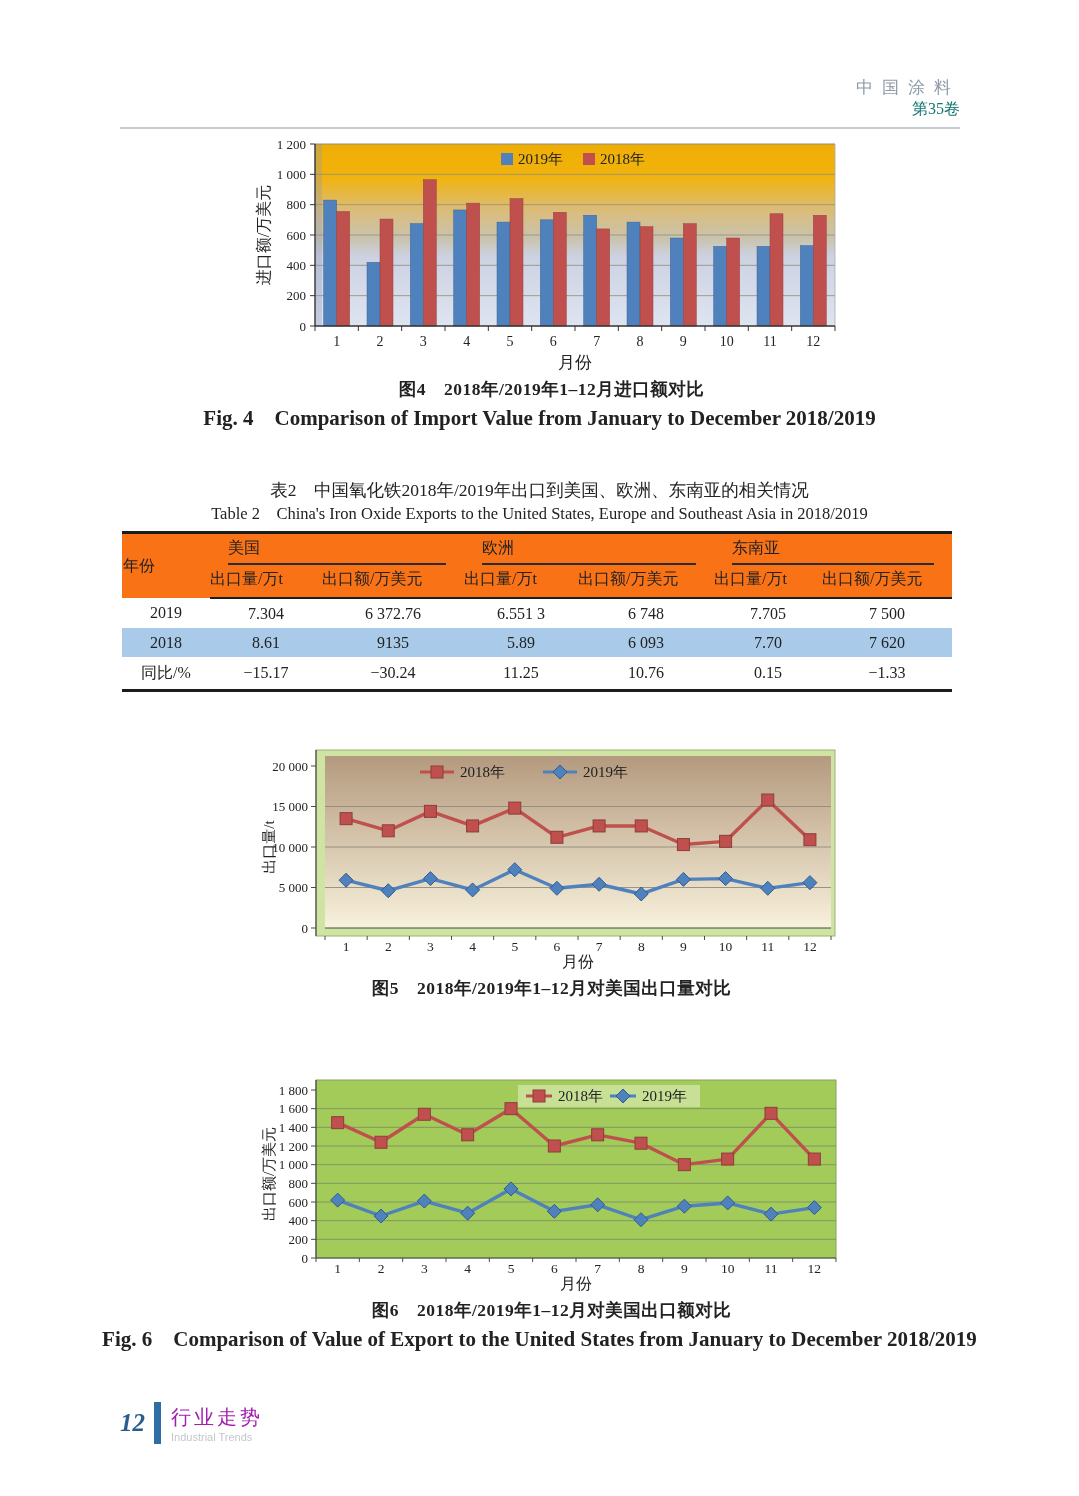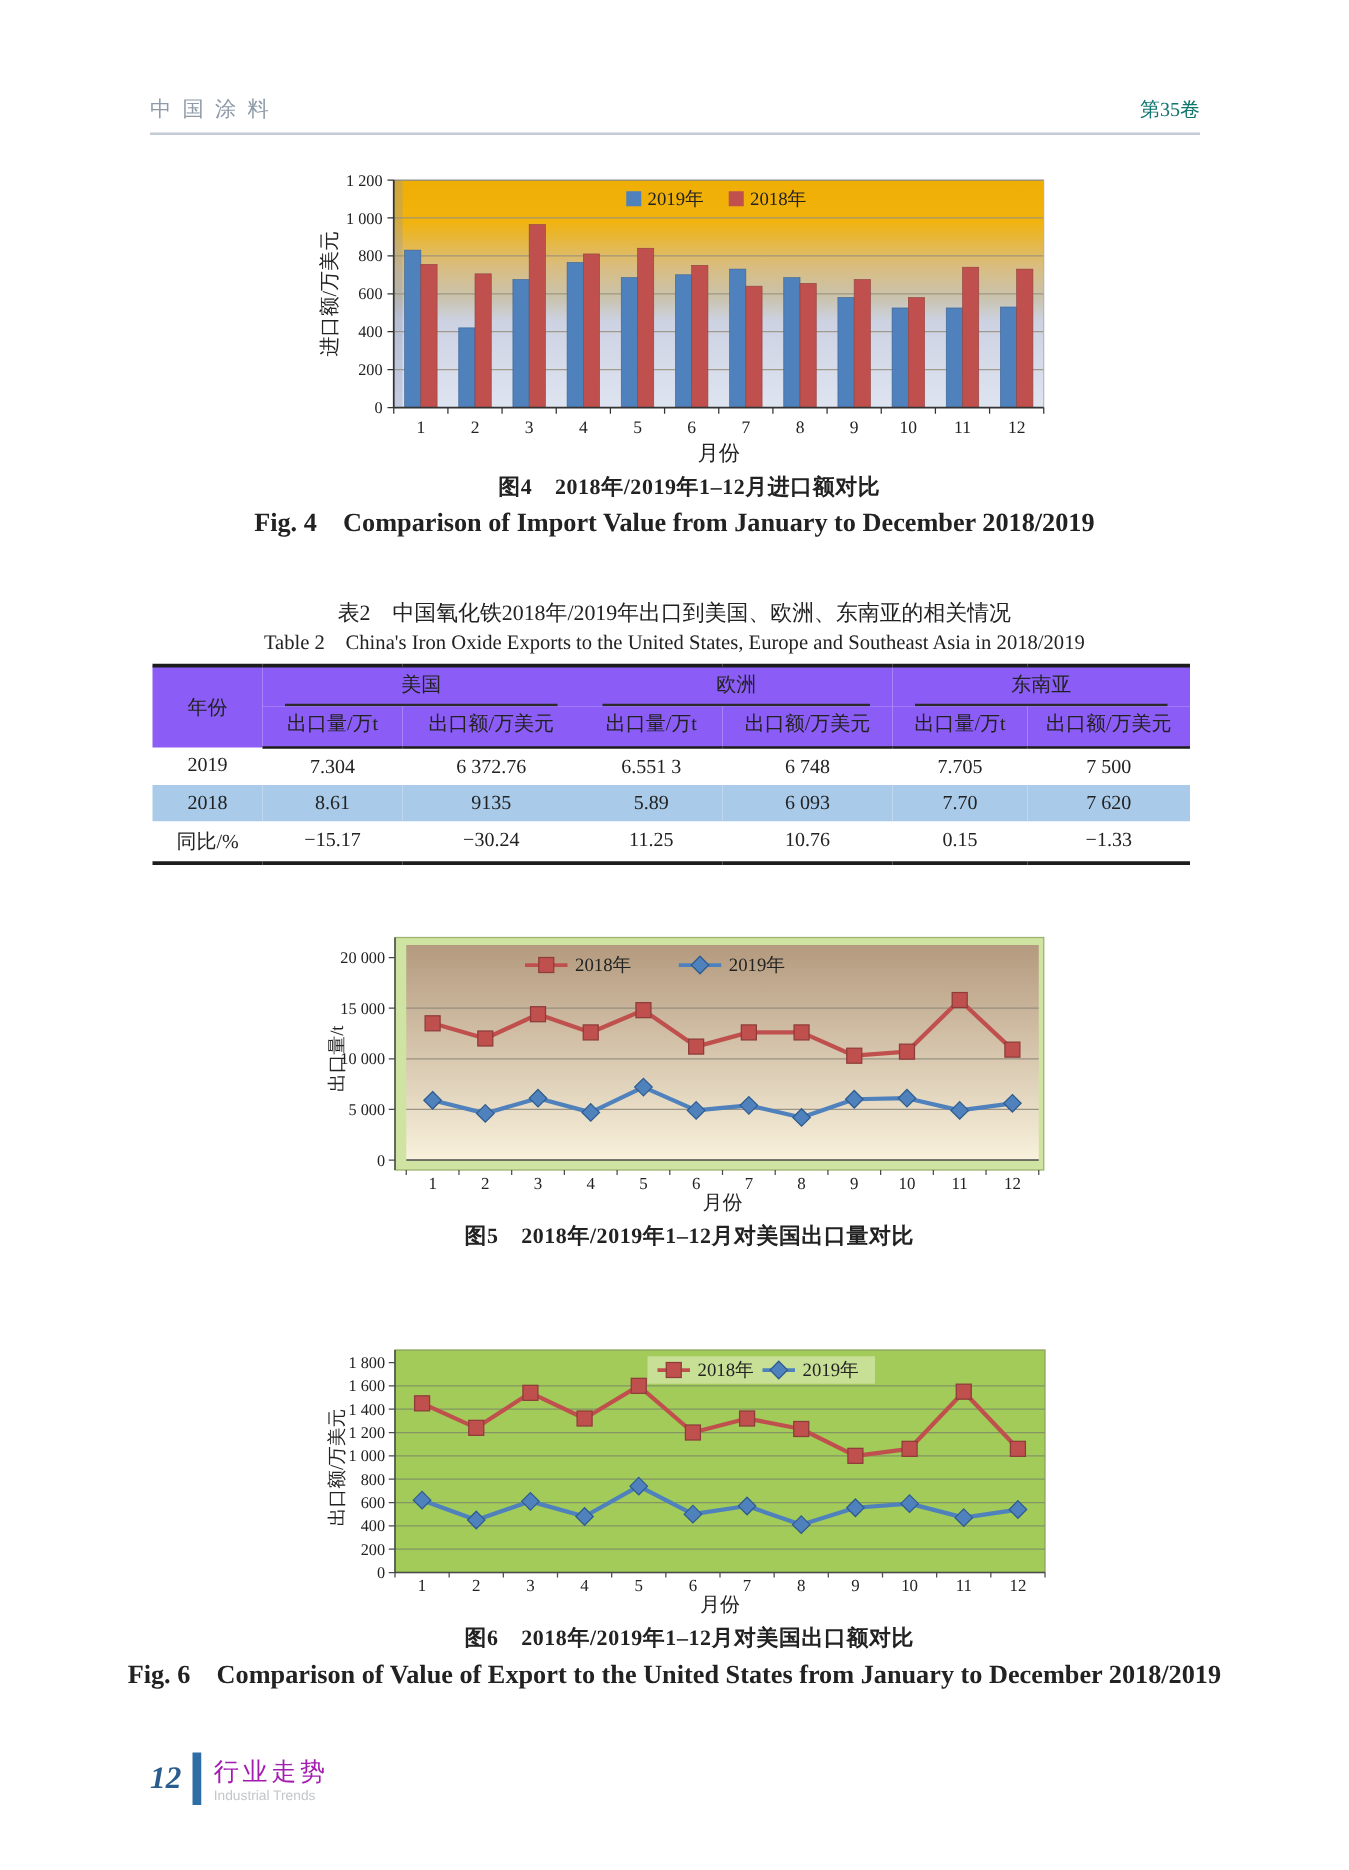--- a/index.html
+++ b/index.html
@@ -1,36 +1,36 @@
 <!DOCTYPE html>
 <html><head>
 <meta charset="utf-8">
 <style>
   html,body{margin:0;padding:0;background:#e8e8e8;}
   .page{position:relative;width:1079px;height:1496px;background:#ffffff;margin:0 auto;overflow:hidden;
         font-family:"Liberation Serif","DejaVu Serif",serif;color:#222;}
   
   .header{position:absolute;left:120px;top:76px;width:840px;display:flex;justify-content:space-between;
-          align-items:flex-end;padding-bottom:7px;border-bottom:2px solid #c3ccd4;}
+          align-items:flex-end;padding-bottom:7px;border-bottom:2px solid #c3ccd4;flex-direction:column;}
   .hdr-left{font-size:17px;color:#8e9aa8;letter-spacing:9px;}
   .hdr-right{font-size:16px;color:#0f766e;}
   
   .chart-host{position:absolute;}
   
   .caption{position:absolute;left:0;width:1079px;text-align:center;}
   .cap-cn{font-size:17.5px;font-weight:bold;letter-spacing:.5px;padding-left:24px;}
   .cap-en{font-size:21px;font-weight:bold;margin-top:3px;}
   
   .tbl-title{position:absolute;left:0;width:1079px;text-align:center;font-weight:normal;}
   .tbl-cn{top:478px;font-size:17.5px;}
   .tbl-en{top:503px;font-size:16.5px;}
   .tablewrap{position:absolute;left:122px;top:531px;width:830px;}
   table.t2{border-collapse:collapse;width:830px;table-layout:fixed;font-size:16px;
            border-top:3px solid #1c1c1c;border-bottom:3px solid #1c1c1c;}
-  table.t2 th{background:#8b5cf6;font-weight:normal;text-align:center;}
+  table.t2 th{background:#f97316;font-weight:normal;text-align:left;}
   th.grp{padding:4px 0 0;vertical-align:bottom;}
   th.grp span{display:block;margin:0 18px;padding-bottom:4px;border-bottom:2px solid #2b2b2b;}
   th.yr{vertical-align:middle;}
   tr.subrow th{border-bottom:2.5px solid #1c1c1c;padding:4px 0 7px;}
   table.t2 td{text-align:center;padding:5.5px 0;}
   tr.hl td{background:#a9cbe9;}
   
   .footer{position:absolute;left:120px;top:1402px;display:flex;align-items:center;}
   .pg-num{font-size:25px;font-weight:bold;font-style:italic;color:#2b5c8e;margin-right:9px;}
   .pg-bar{display:inline-block;width:7px;height:42px;background:#2f6ea5;margin-right:10px;}

